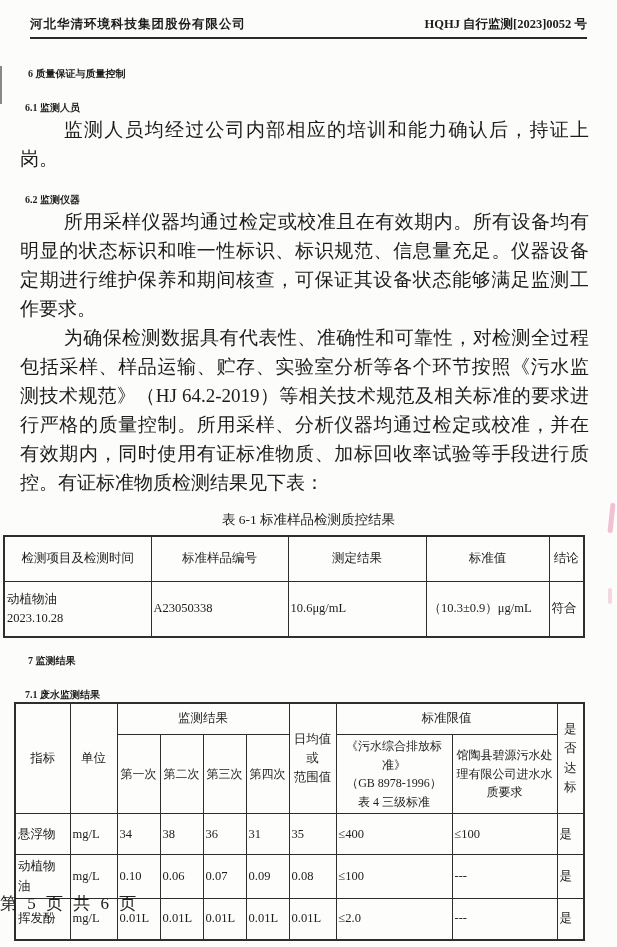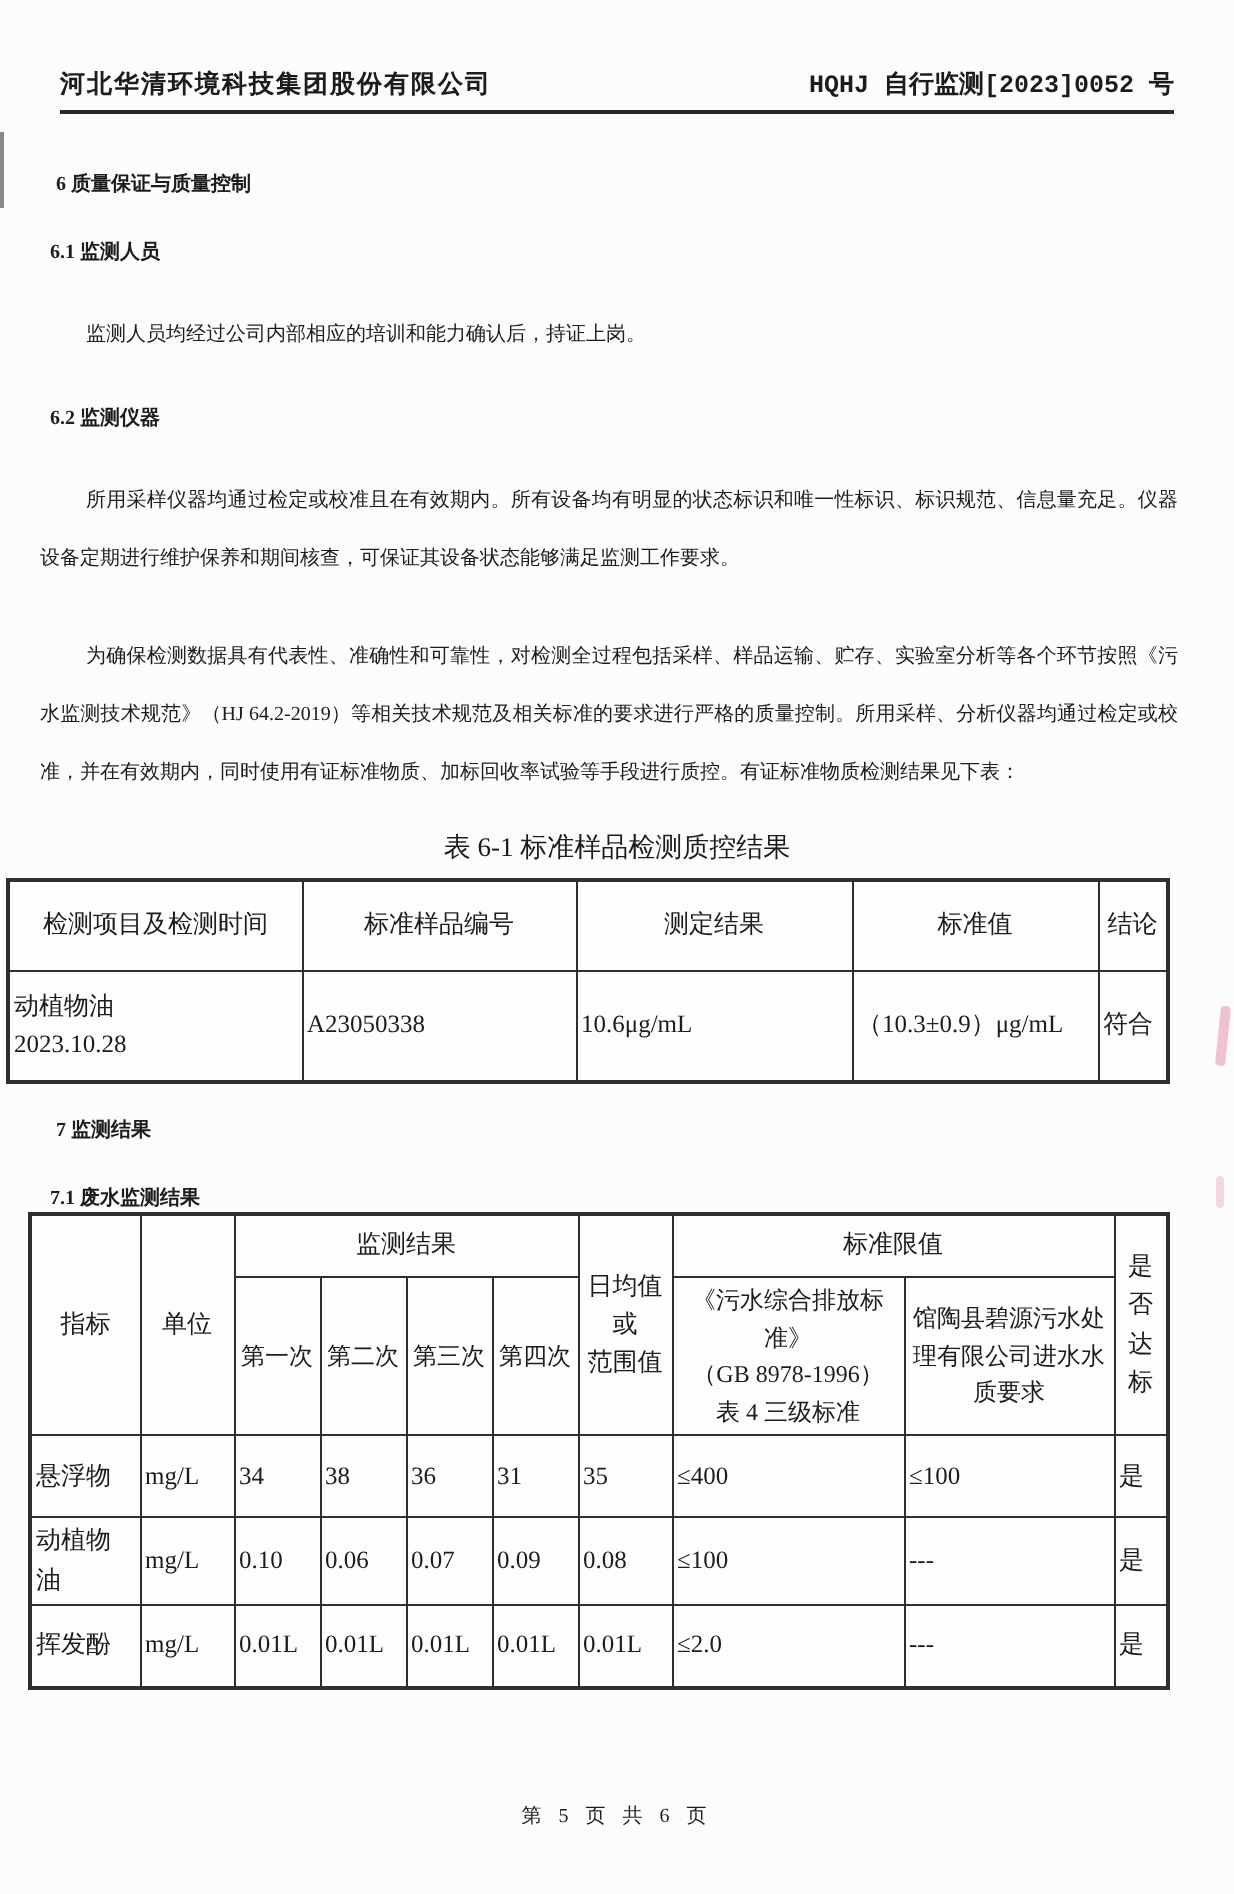--- a/index.html
+++ b/index.html
@@ -12,31 +12,31 @@
   }
   .page{
     position:relative;
     width:617px;height:947px;
     background:#fcfcfa;
     overflow:hidden;
   }
   
   .hdr{
     display:flex;justify-content:space-between;align-items:flex-end;
-    margin:0 30px 0 30px;padding-top:34px;padding-bottom:4px;
+    margin:0 30px 0 30px;padding-top:16px;padding-bottom:4px;
     border-bottom:2px solid #2a2a2a;
   }
   .hdr .co{font-size:12.5px;font-weight:bold;letter-spacing:1px;}
-  .hdr .doc{font-size:12.5px;font-weight:bold;font-family:Liberation Mono, monospace;}
+  .hdr .doc{font-size:12.5px;font-weight:bold;}
   
   .h1{font-size:10px;font-weight:bold;margin:28px 30px 0 28px;}
   .h2{font-size:10px;font-weight:bold;margin:20px 30px 0 25px;}
   .para{
-    font-size:10px;line-height:29px;
-    margin:20px 28px 0 20px;
+    font-size:19px;line-height:29px;
+    margin:0 28px 0 20px;
     text-indent:2.3em;text-align:justify;
   }
   
   .cap{
     text-align:center;font-size:13.5px;font-weight:normal;
     margin-top:14px;margin-bottom:6px;
   }
   
   table{border-collapse:collapse;table-layout:fixed;background:#fdfdfb;}
   th,td{
@@ -50,21 +50,21 @@
   .t61{width:580px;margin-left:3px;border:2px solid #2e2e2e;}
   .t61 thead th{height:40px;}
   .t61 td{height:50px;}
   .t71{width:569px;margin-left:14px;border:2px solid #2e2e2e;}
   .t71 .hr1 th{height:26px;}
   .t71 .hr2 th{height:60px;font-size:12px;}
   .t71 td{height:36px;}
   
   .footer{
     position:absolute;left:0;bottom:32px;width:100%;
-    text-align:center;font-size:10px;letter-spacing:3px;
+    text-align:left;font-size:17px;letter-spacing:3px;
   }
   
   .art-pink{
     position:absolute;right:3px;top:503px;width:5px;height:30px;
     background:rgba(226,120,165,.45);border-radius:2px;transform:rotate(6deg);
   }
   .art-pink2{
     position:absolute;right:5px;top:588px;width:4px;height:16px;
     background:rgba(226,120,165,.28);border-radius:2px;
   }

